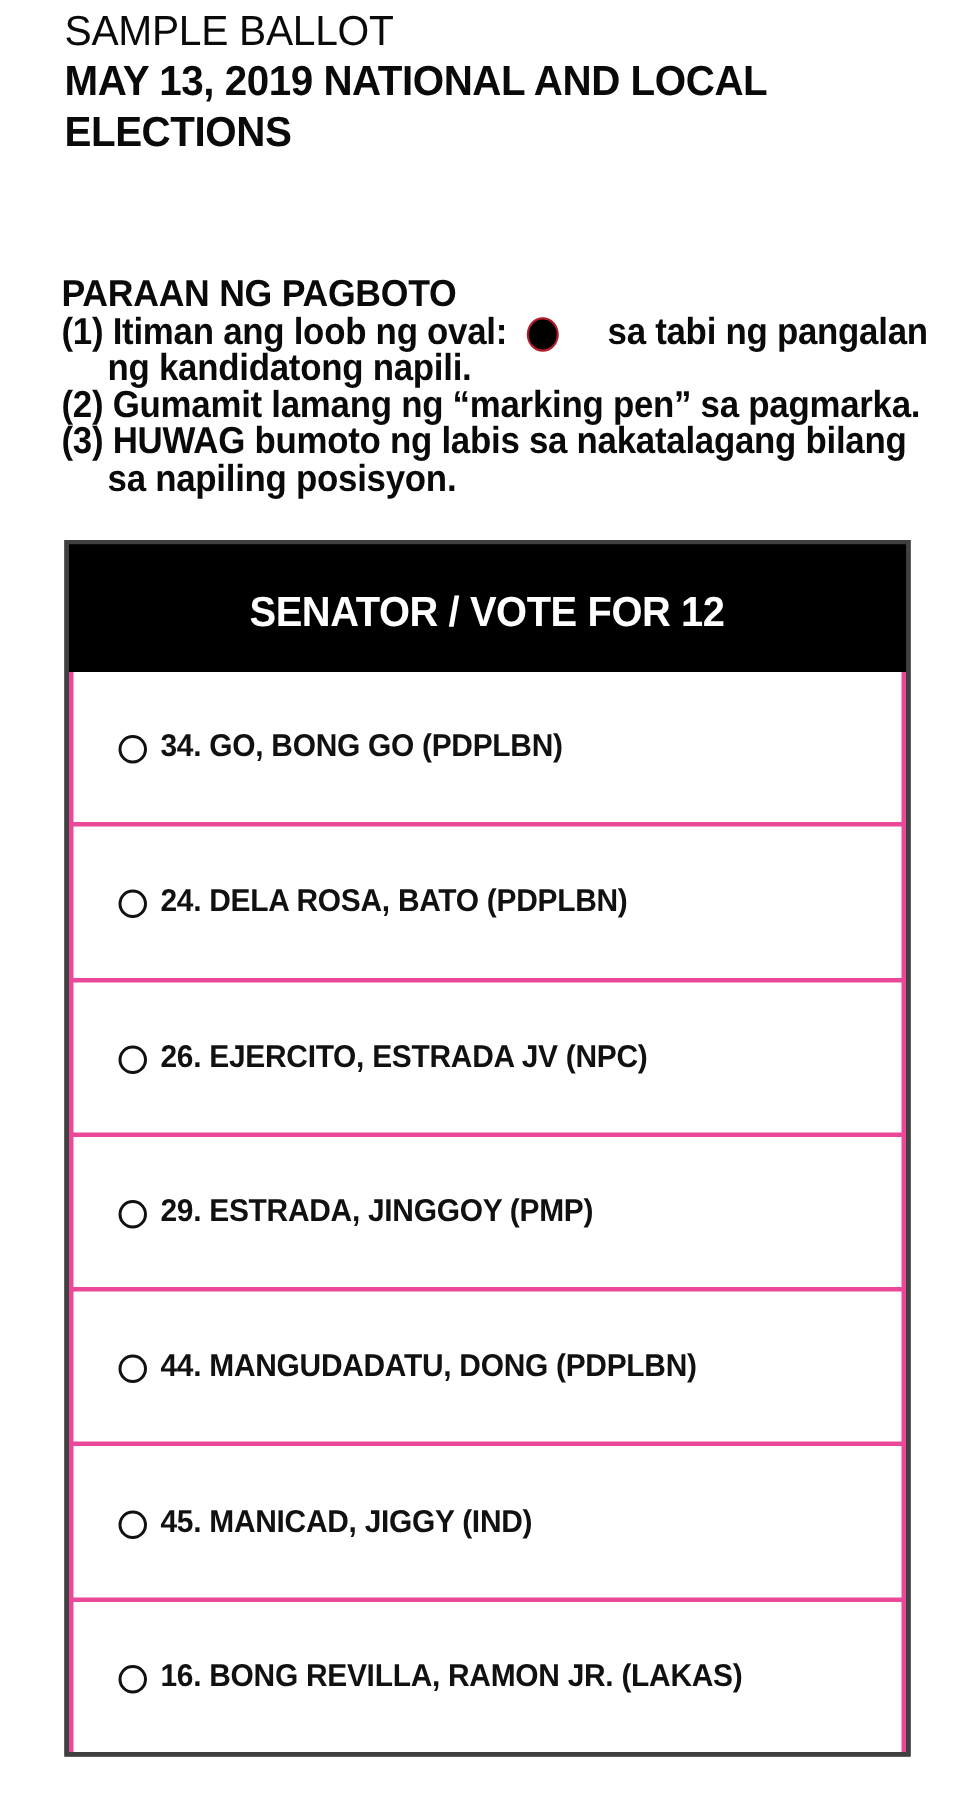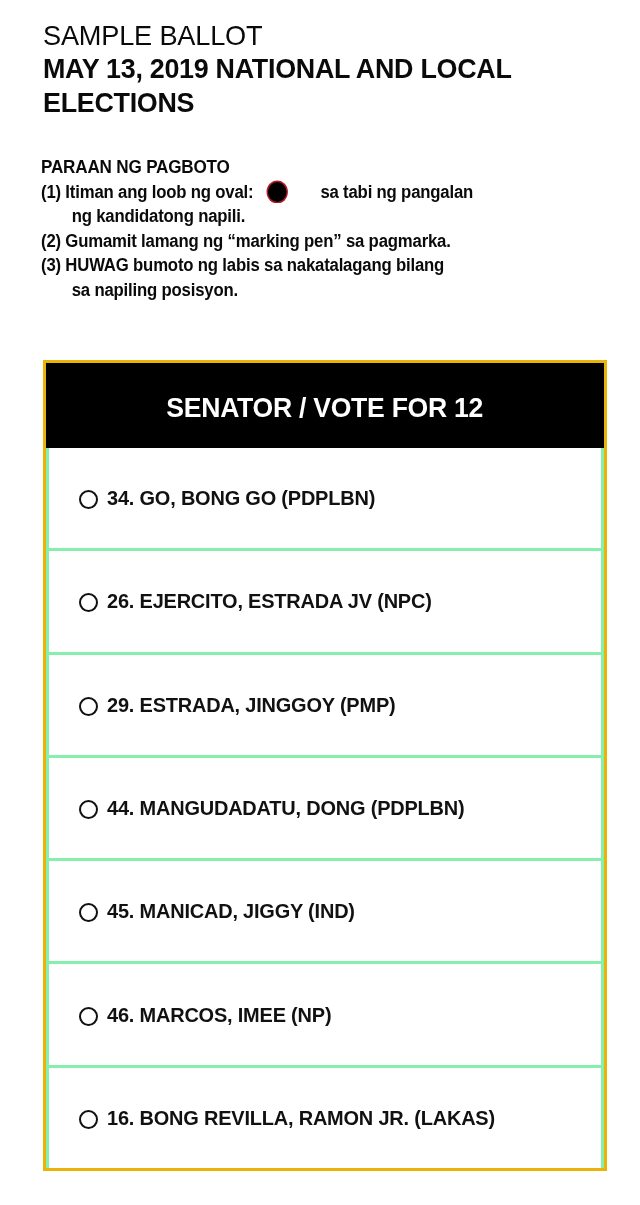--- a/index.html
+++ b/index.html
@@ -11,21 +11,21 @@
       width: 640px;
       height: 1205px;
       position: relative;
       overflow: hidden;
       font-family: "Liberation Sans", sans-serif;
       color: #0a0a0a;
     }
     .title-block {
       position: absolute;
       left: 43px;
-      top: 20px;
+      top: 5px;
       width: 580px;
     }
     .title-sample {
       font-size: 28px;
       font-weight: 400;
       line-height: 32px;
       letter-spacing: -0.2px;
       transform: scaleX(0.97);
       transform-origin: left;
       white-space: nowrap;
@@ -36,23 +36,23 @@
       line-height: 34px;
       letter-spacing: -0.3px;
       transform: scaleX(0.96);
       transform-origin: left;
     }
     .title-main div { white-space: nowrap; }
 
     .instructions {
       position: absolute;
       left: 41px;
-      top: 155px;
+      top: 184px;
       width: 560px;
-      font-size: 18px;
+      font-size: 25px;
       line-height: 24.5px;
       font-weight: 700;
       letter-spacing: -0.2px;
     }
     .instructions .heading {
       font-weight: 700;
       white-space: nowrap;
       transform: scaleX(0.95);
       transform-origin: left;
     }
@@ -75,21 +75,21 @@
       margin: 0 36px 0 16px;
     }
 
     .ballot {
       position: absolute;
       left: 43px;
       top: 360px;
       width: 564px;
       height: 811px;
       box-sizing: border-box;
-      border: 3px solid #eab308;
+      border: 3px solid #404040;
       background: #000;
       display: flex;
       flex-direction: column;
     }
     .ballot-header {
       height: 85px;
       background: #000;
       color: #ffffff;
       display: flex;
       align-items: center;
@@ -102,21 +102,21 @@
     .ballot-header span {
       display: inline-block;
       transform: scaleX(0.95);
       padding-top: 4px;
     }
     .candidate-list {
       flex: 1 1 auto;
       display: flex;
       flex-direction: column;
       gap: 3px;
-      background: #86efac;
+      background: #ec4899;
     }
     .candidate-row {
       flex: 1 1 0;
       background: #ffffff;
       margin: 0 3px 0 3px;
       display: flex;
       align-items: center;
       padding-left: 30px;
       cursor: pointer;
       position: relative;
@@ -169,36 +169,36 @@
   <div class="ballot-header">
     <span>SENATOR / VOTE FOR 12</span>
   </div>
   <div class="candidate-list">
     <div class="candidate-row">
       <span class="oval"></span>
       <span class="candidate-name">34. GO, BONG GO (PDPLBN)</span>
     </div>
     <div class="candidate-row">
       <span class="oval"></span>
+      <span class="candidate-name">24. DELA ROSA, BATO (PDPLBN)</span>
+    </div>
+    <div class="candidate-row">
+      <span class="oval"></span>
       <span class="candidate-name">26. EJERCITO, ESTRADA JV (NPC)</span>
     </div>
     <div class="candidate-row">
       <span class="oval"></span>
       <span class="candidate-name">29. ESTRADA, JINGGOY (PMP)</span>
     </div>
     <div class="candidate-row">
       <span class="oval"></span>
       <span class="candidate-name">44. MANGUDADATU, DONG (PDPLBN)</span>
     </div>
     <div class="candidate-row">
       <span class="oval"></span>
       <span class="candidate-name">45. MANICAD, JIGGY (IND)</span>
     </div>
     <div class="candidate-row">
       <span class="oval"></span>
-      <span class="candidate-name">46. MARCOS, IMEE (NP)</span>
-    </div>
-    <div class="candidate-row">
-      <span class="oval"></span>
       <span class="candidate-name">16. BONG REVILLA, RAMON JR. (LAKAS)</span>
     </div>
   </div>
 </div>
 
 </body></html>

